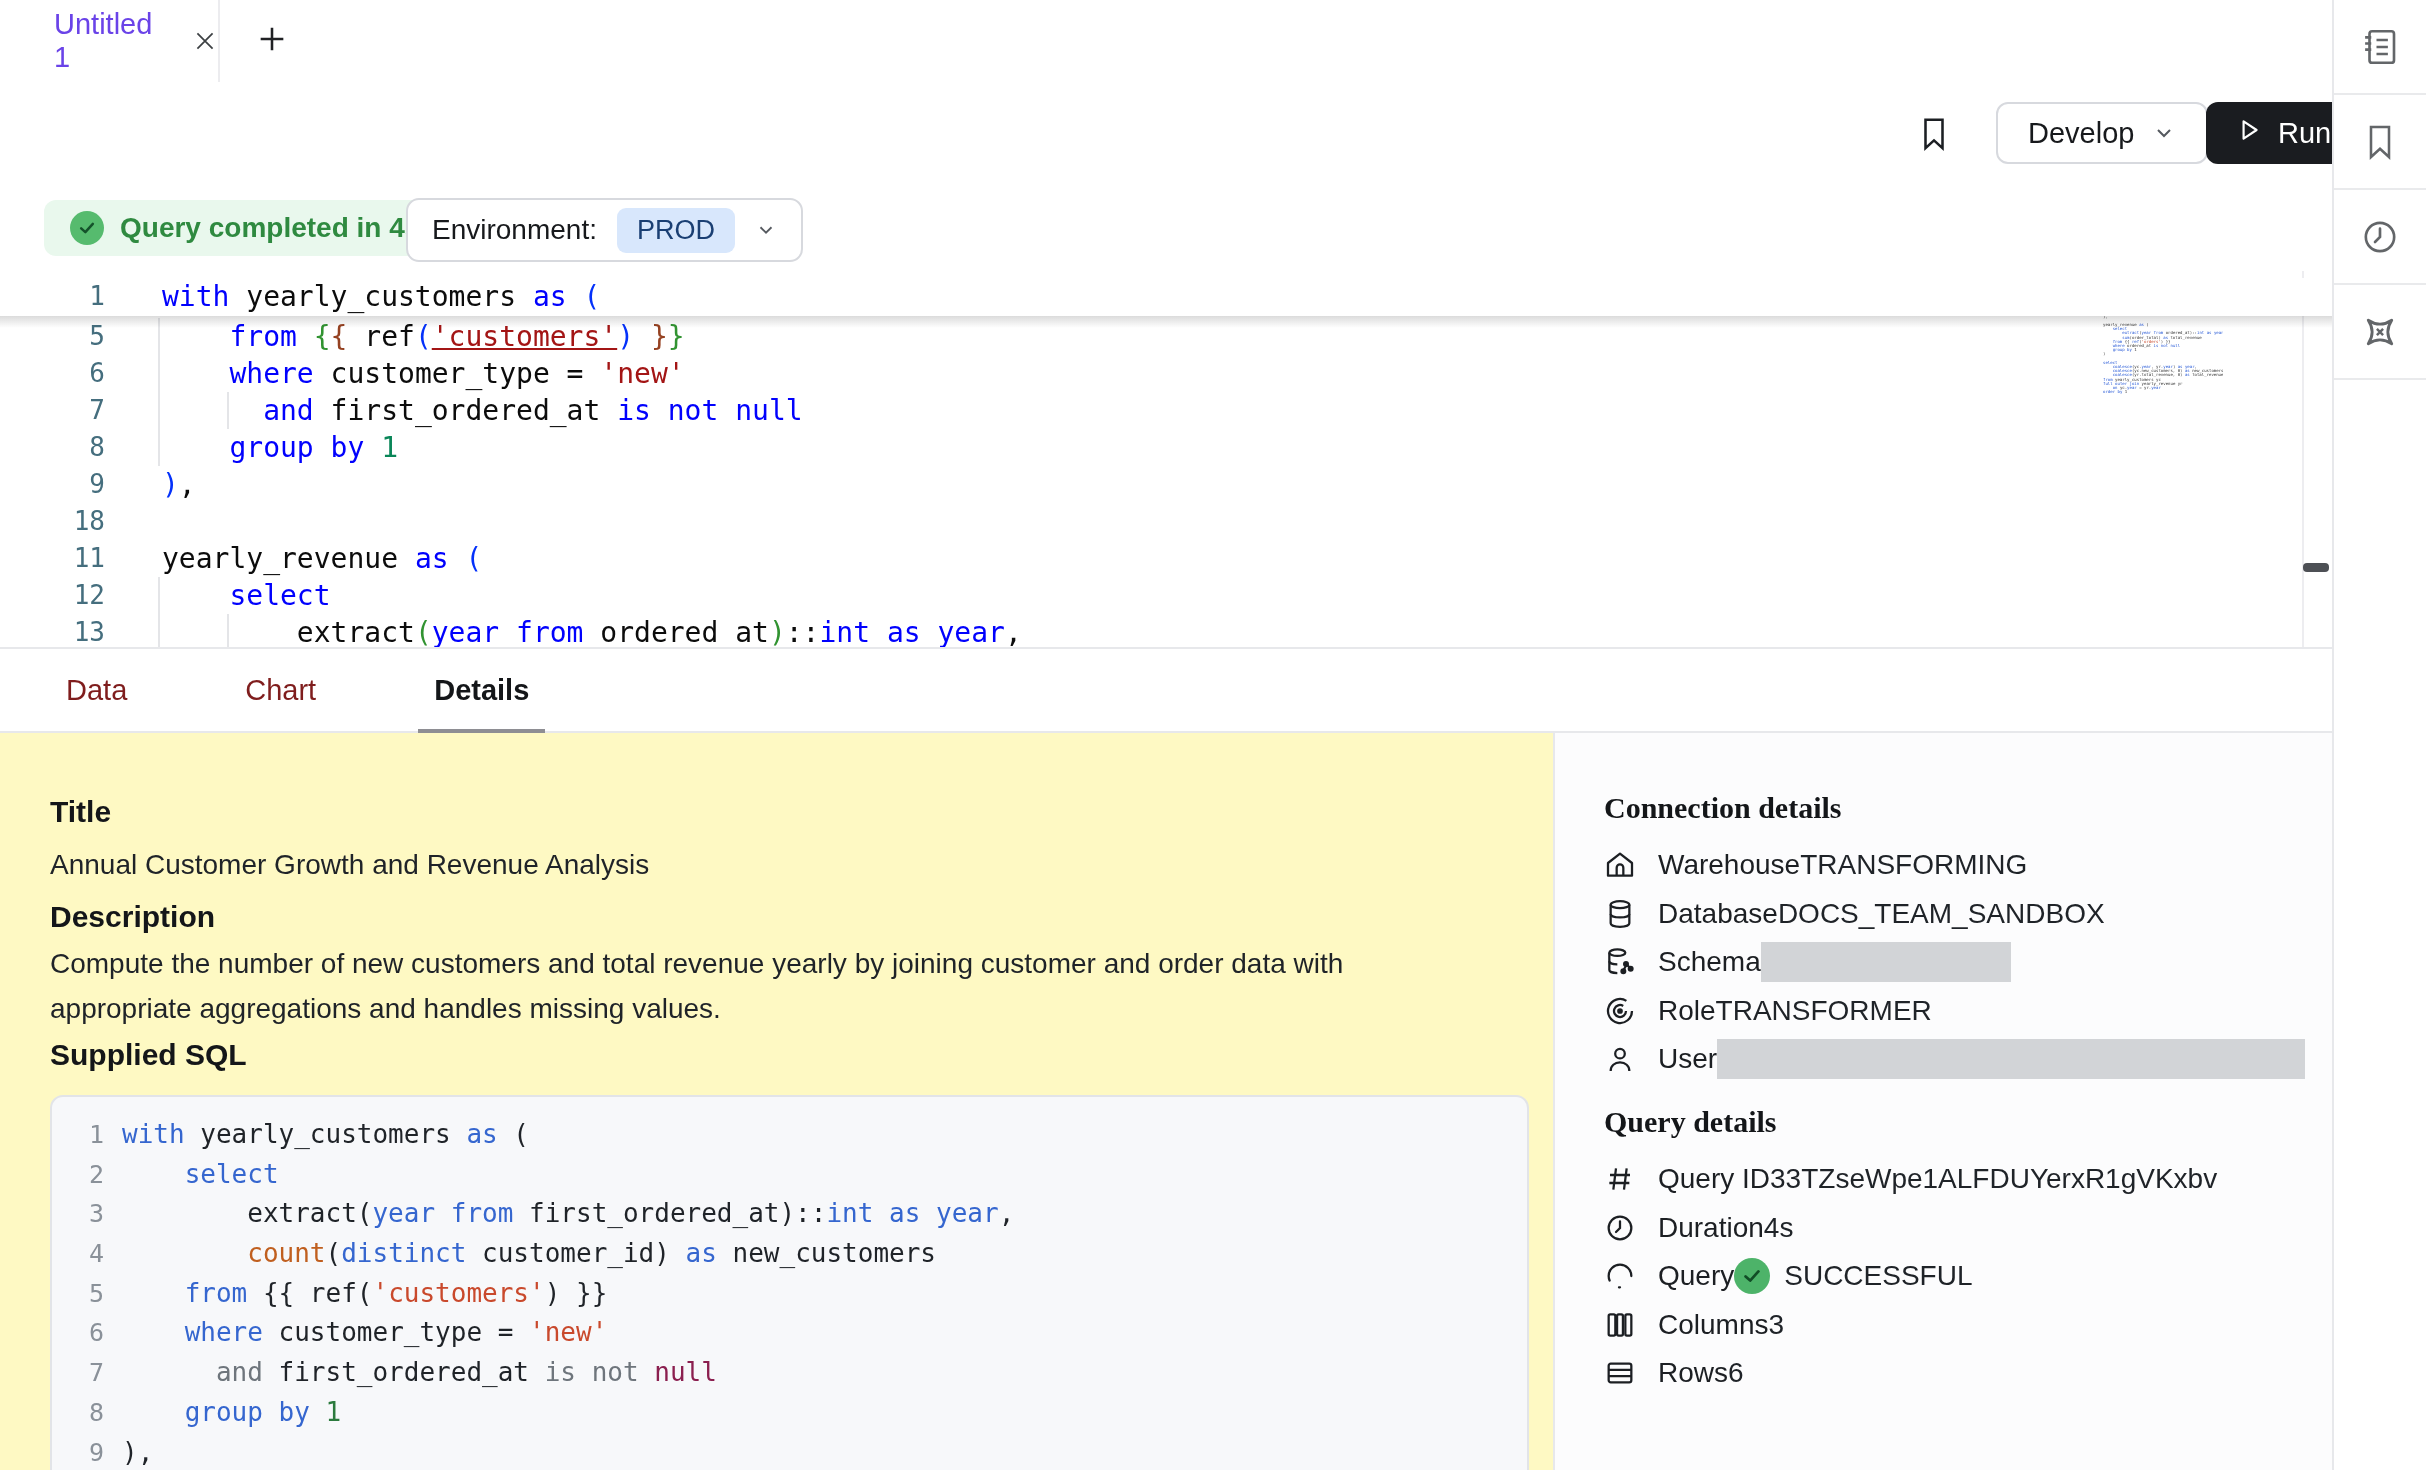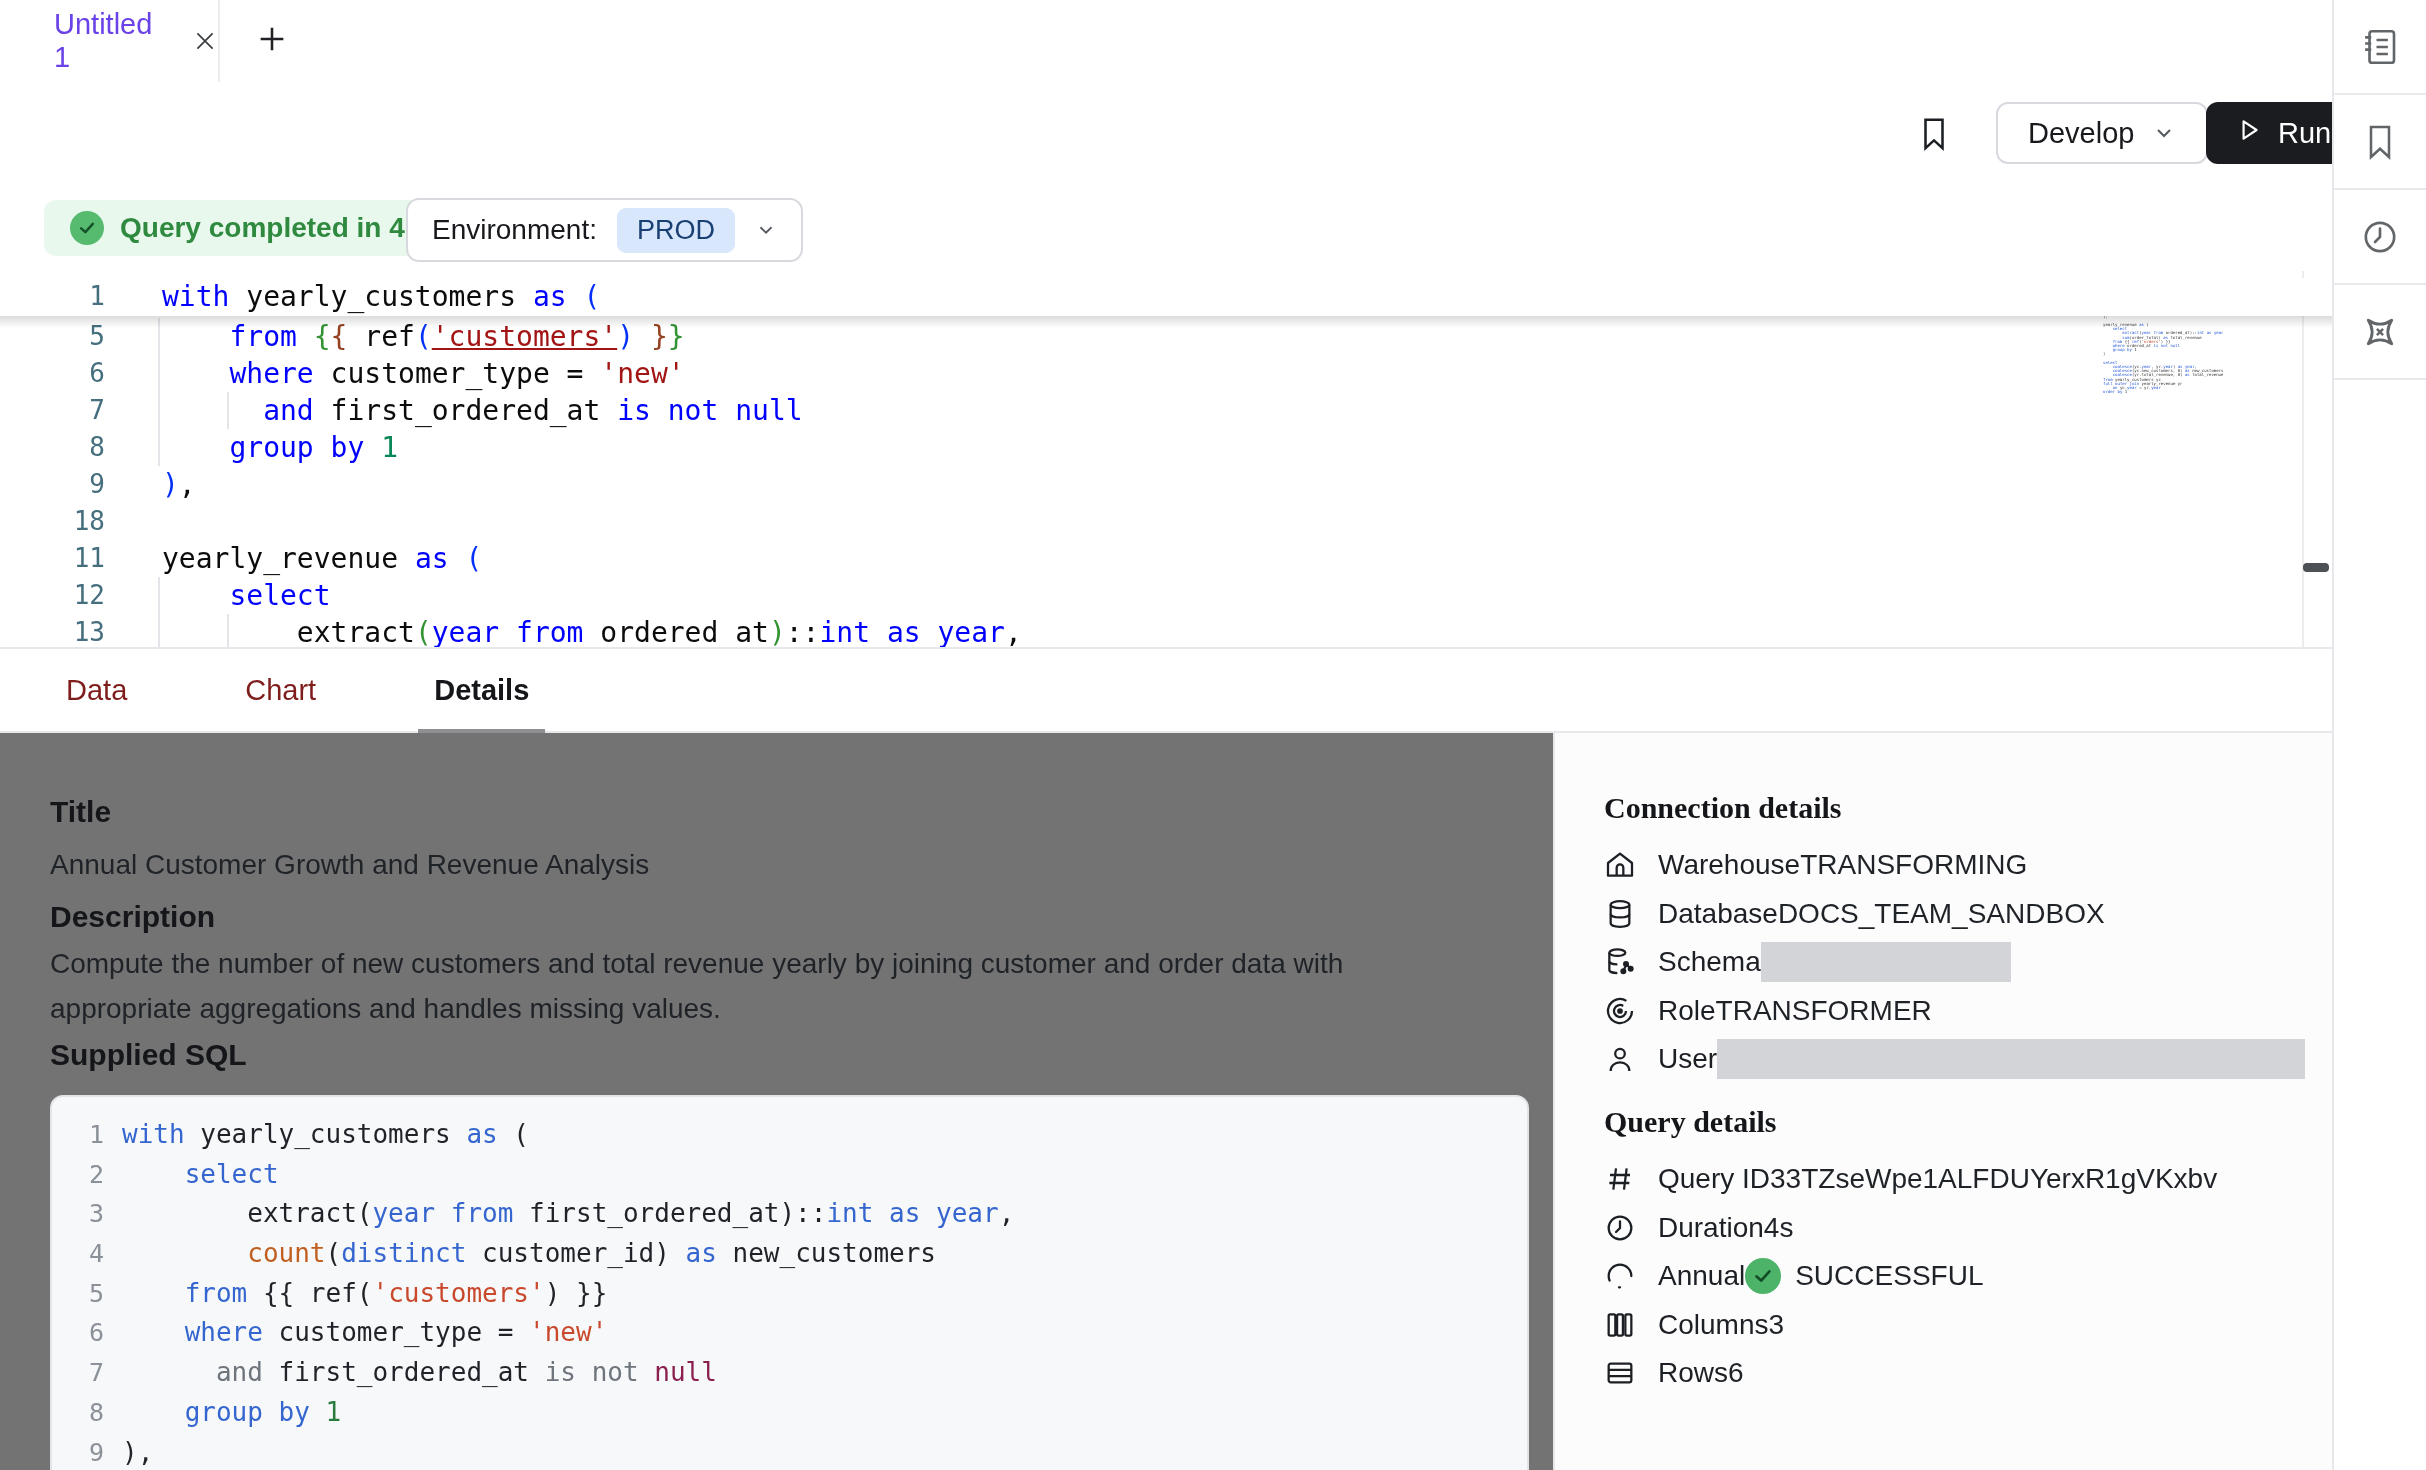--- a/index.html
+++ b/index.html
@@ -49,21 +49,21 @@
       font-family:"DejaVu Sans Mono",monospace;font-size:4px;line-height:4.2px;white-space:pre;color:#333;}
   .m-kw{color:#2457d6;} .m-str{color:#c9492c;}
   #ed-vline{position:absolute;left:2302px;top:0;bottom:0;width:1.5px;background:#ededf0;}
   #scroll-thumb{position:absolute;left:2303px;top:292px;width:26px;height:9px;border-radius:4px;background:#4d5055;cursor:pointer;}
   
   #result-tabs{left:0;top:649px;width:2332px;height:84px;border-bottom:2px solid #e7e8eb;background:#fff;display:flex;align-items:center;padding-left:50px;box-sizing:border-box;gap:86px;}
   .rtab{position:relative;font-size:29px;color:#7f1d1d;cursor:pointer;height:84px;display:flex;align-items:center;padding:0 16px;}
   .rtab.active{color:#141619;font-weight:bold;}
   .rtab.active::after{content:"";position:absolute;left:0;right:0;bottom:-2px;height:5px;background:#8e8e93;}
   
-  #details{left:0;top:733px;width:1553px;height:737px;background:#737373;}
+  #details{left:0;top:733px;width:1553px;height:737px;background:#fef9c3;}
   .h-section{position:absolute;left:50px;font-size:30px;font-weight:bold;color:#141619;}
   .p-text{position:absolute;left:50px;font-size:28px;color:#1f2328;line-height:45px;}
   #sql-block{position:absolute;left:50px;top:362px;width:1479px;height:420px;border:2px solid #e2e4e8;border-radius:13px;background:#f7f8fa;overflow:hidden;box-sizing:border-box;}
   #sql-lines{position:absolute;left:0;top:18px;}
   #sql-block .code-row{height:39.7px;line-height:39.7px;font-size:26px;}
   #sql-block .ln{width:52px;text-align:right;color:#8a9199;font-size:25px;flex:none;}
   #sql-block .code-text{margin-left:18px;}
   .s-pl{color:#1f2328;} .s-kw{color:#3566cf;} .s-fn{color:#c05f1f;} .s-str{color:#c9492c;}
   .s-atom{color:#8b1f4f;} .s-gray{color:#6e757c;} .s-num{color:#2b7a3d;}
   
@@ -306,21 +306,21 @@
             <span>4s</span>
           </div>
         </div>
         <div class="kv-row">
           <div class="kv-left">
             <span class="kv-icon">
               <svg width="32" height="32" viewBox="0 0 24 24" fill="none" stroke="currentColor" stroke-width="1.7">
                 <path d="M20.5 12 a8.5 8.5 0 1 0 -8.5 8.5" stroke-dasharray="30 9" stroke-linecap="round"></path>
               </svg>
             </span>
-            <span class="kv-label">Annual</span>
+            <span class="kv-label">Query</span>
           </div>
           <div class="kv-value">
             <span class="check-badge">
               <svg width="22" height="22" viewBox="0 0 24 24" fill="none" stroke="#114d26" stroke-width="3">
                 <path d="M5 12.5 L10 17 L19 7" stroke-linecap="round" stroke-linejoin="round"></path>
               </svg>
             </span>
             <span>SUCCESSFUL</span>
           </div>
         </div>

